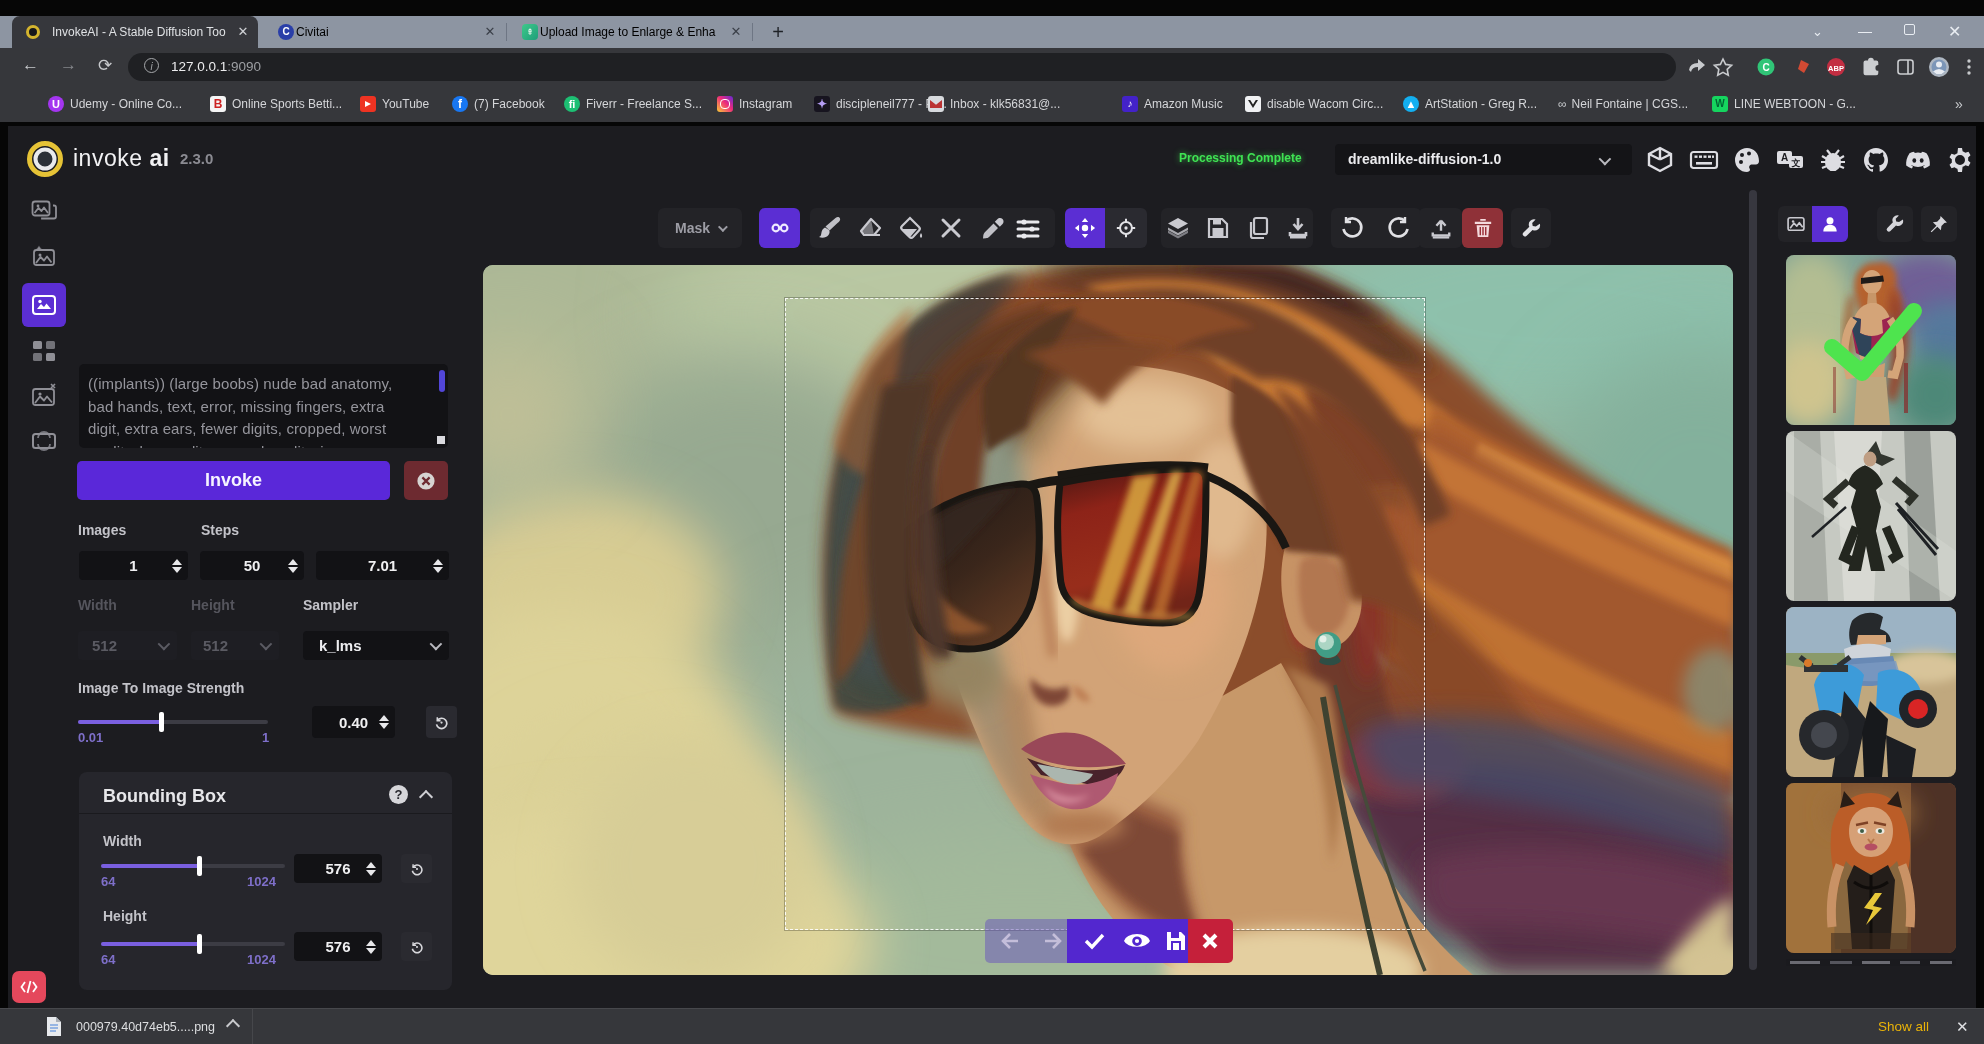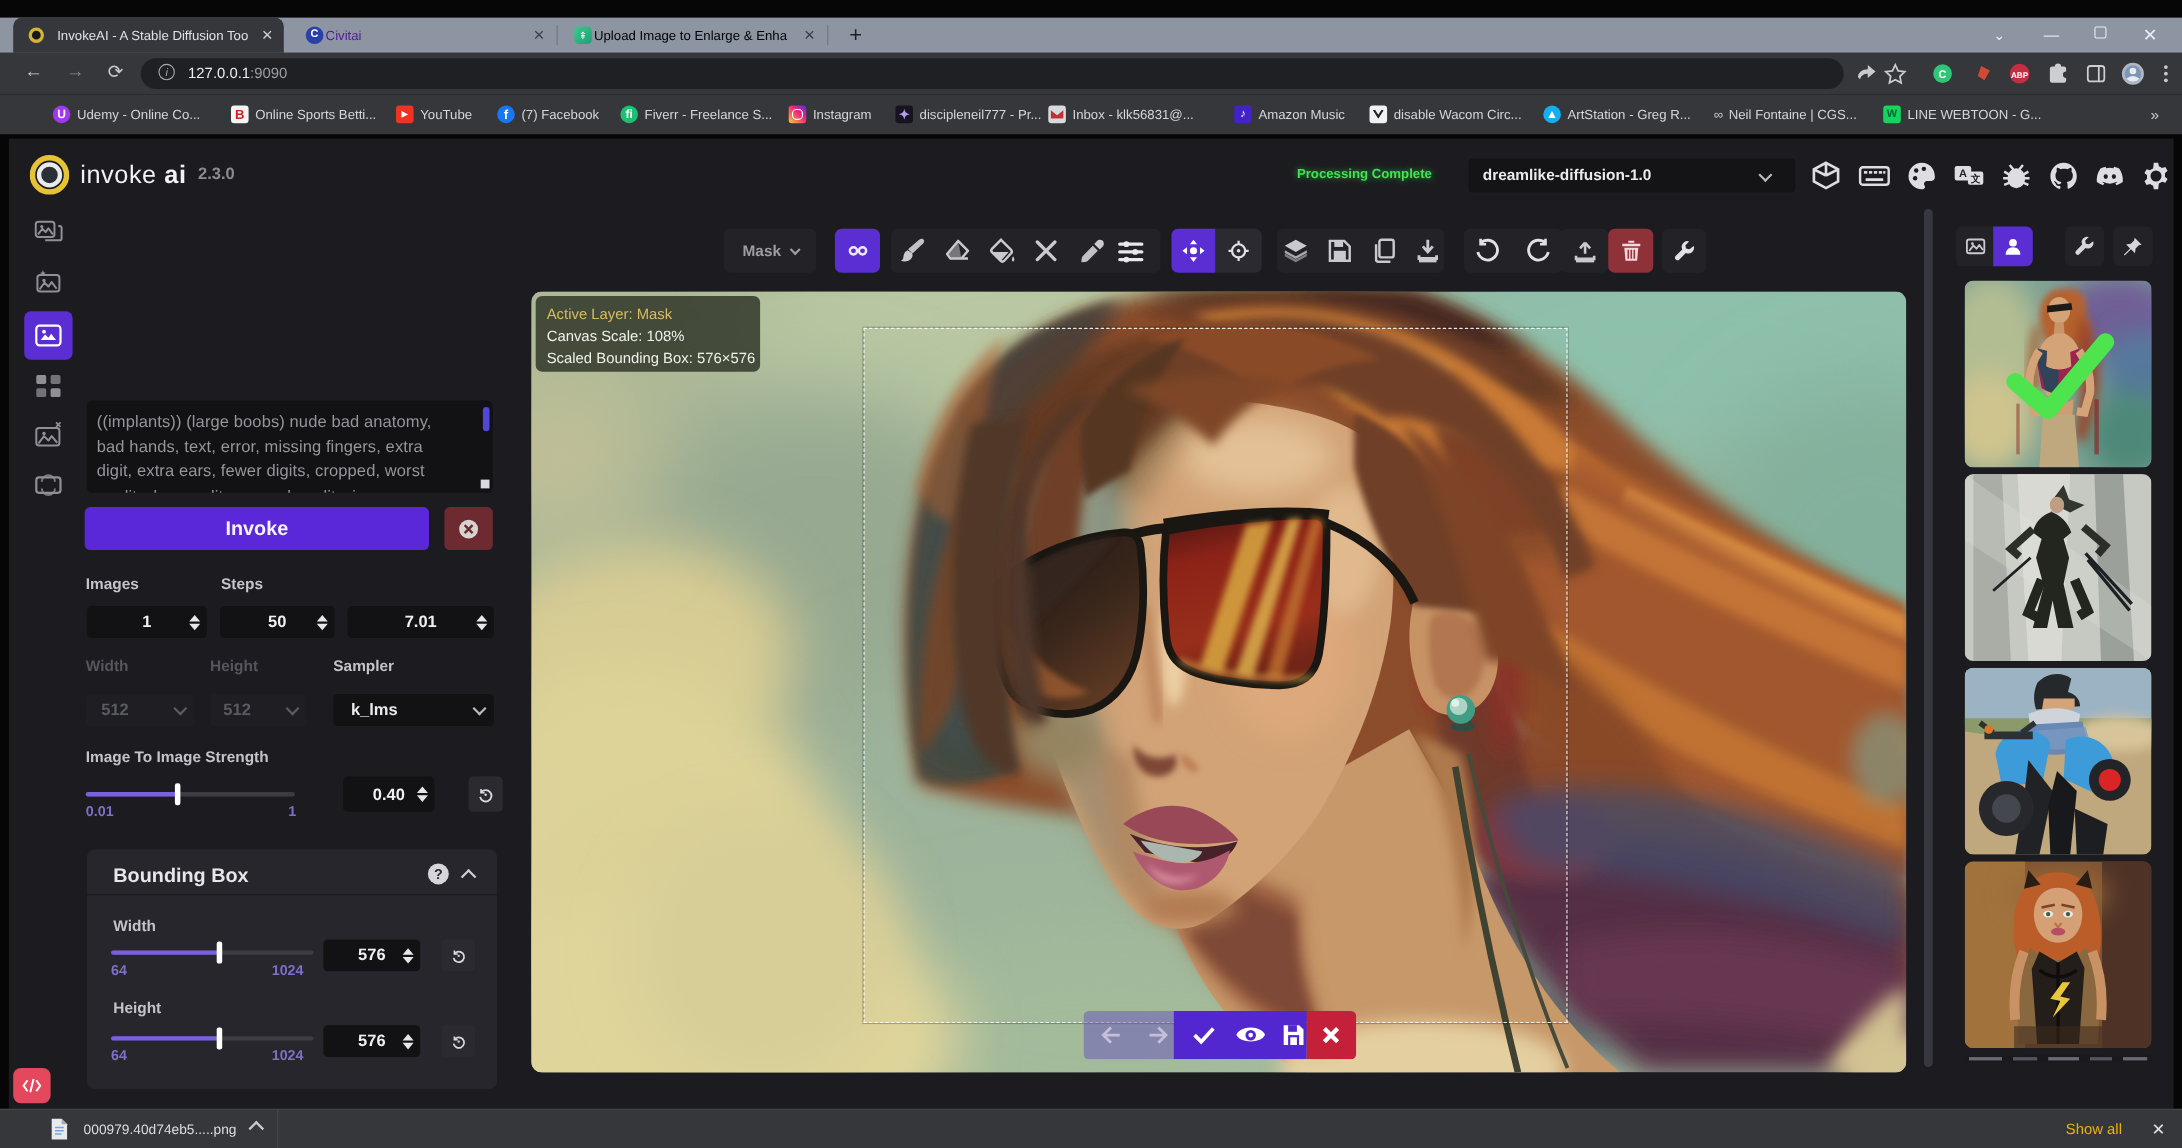--- a/index.html
+++ b/index.html
@@ -55,21 +55,21 @@
 <body>
 <div id="stage">
 
   <div id="tabstrip">
     <div class="tab-active"></div>
     <div style="position:absolute; left:26px; top:9px; width:14px; height:14px; border-radius:50%; border:3px solid #d4b42e; background:#17181b;"></div>
     <div style="position:absolute; left:278px; top:8px; width:16px; height:16px; border-radius:50%; background:#2a3fa8; color:#fff; font-size:10px; font-weight:bold; text-align:center; line-height:16px;">C</div>
     <div style="position:absolute; left:522px; top:8px; width:16px; height:16px; border-radius:4px; background:linear-gradient(135deg,#3ec98a,#1e9e7a); color:#eaf6f0; font-size:9px; text-align:center; line-height:16px;">⇞</div>
     <div class="tabtxt" style="left:52px; width:178px;">InvokeAI - A Stable Diffusion Too</div>
     <div class="tabx" style="left:236px;">✕</div>
-    <div class="tabtxt" style="left:296px; width:170px; color:#4c1d95;">Civitai</div>
+    <div class="tabtxt" style="left:296px; width:170px; color:#000000;">Civitai</div>
     <div class="tabx" style="left:483px; color:#3a3f48;">✕</div>
     <div class="tabsep" style="left:506px;"></div>
     <div class="tabtxt" style="left:540px; width:176px; color:#000000;">Upload Image to Enlarge &amp; Enha</div>
     <div class="tabx" style="left:729px; color:#3a3f48;">✕</div>
     <div class="tabsep" style="left:752px;"></div>
     <div style="position:absolute; left:766px; top:4px; width:24px; height:24px; color:#1e2126; font-size:20px; line-height:24px; text-align:center;">+</div>
 
     <div style="position:absolute; left:1812px; top:8px; color:#e9edf2; font-size:13px;">⌄</div>
     <div style="position:absolute; left:1858px; top:7px; color:#e9edf2; font-size:14px;">—</div>
     <div style="position:absolute; left:1904px; top:8px; width:11px; height:11px; border:1.5px solid #e9edf2; border-radius:2px;"></div>
@@ -121,21 +121,21 @@
     <div class="bk" style="left:210px;"><span class="fav" style="background:#f5f5f5; color:#c22; font-size:12px; font-weight:bold; text-align:center; line-height:16px;">B</span>Online Sports Betti...</div>
     <div class="bk" style="left:360px;"><span class="fav" style="background:#e32; position:relative;">
           <i style="position:absolute; left:5px; top:4.5px; width:0; height:0; border-left:6px solid #fff; border-top:3.5px solid transparent; border-bottom:3.5px solid transparent;"></i>
         </span>YouTube</div>
     <div class="bk" style="left:452px;"><span class="fav" style="background:#1877f2; border-radius:50%; color:#fff; font-size:12px; font-weight:bold; text-align:center; line-height:16px;">f</span>(7) Facebook</div>
     <div class="bk" style="left:564px;"><span class="fav" style="background:#1dbf73; border-radius:50%; color:#fff; font-size:11px; font-weight:bold; text-align:center; line-height:16px;">fi</span>Fiverr - Freelance S...</div>
     <div class="bk" style="left:717px;"><span class="fav" style="background:linear-gradient(45deg,#f9ce34,#ee2a7b 55%,#6228d7); position:relative;">
           <i style="position:absolute; inset:3px; border:1.6px solid #fff; border-radius:4px;"></i>
         </span>Instagram</div>
     <div class="bk" style="left:814px;"><span class="fav" style="background:#17141f; color:#b59df5; font-size:12px; font-weight:bold; text-align:center; line-height:16px;">✦</span>discipleneil777 - Pr...</div>
-    <div class="bk" style="left:953px;"><span class="fav" style="background:#d8dade; position:relative;">
+    <div class="bk" style="left:928px;"><span class="fav" style="background:#d8dade; position:relative;">
           <i style="position:absolute; left:2px; right:2px; top:4px; height:8px; background:#b33; clip-path:polygon(0 0,50% 60%,100% 0,100% 100%,0 100%);"></i>
         </span>Inbox - klk56831@...</div>
     <div class="bk" style="left:1122px;"><span class="fav" style="background:#4322c8; color:#fff; font-size:10px; text-align:center; line-height:16px;">♪</span>Amazon Music</div>
     <div class="bk" style="left:1245px;"><span class="fav" style="background:#f0f1f3; position:relative;">
           <i style="position:absolute; inset:4px 3px; background:#222; clip-path:polygon(0 0,50% 100%,100% 0,78% 0,50% 55%,22% 0);"></i>
         </span>disable Wacom Circ...</div>
     <div class="bk" style="left:1403px;"><span class="fav" style="background:#13aff0; border-radius:50%; color:#fff; font-size:11px; font-weight:bold; text-align:center; line-height:16px;">▲</span>ArtStation - Greg R...</div>
     <div class="bk" style="left:1558px;"><span style="color:#c7c9cc; font-size:12px; letter-spacing:-1px;">∞</span>Neil Fontaine | CGS...</div>
     <div class="bk" style="left:1712px;"><span class="fav" style="background:#15d55f; color:#063; font-size:10px; font-weight:bold; text-align:center; line-height:16px;">W</span>LINE WEBTOON - G...</div>
     <div class="bk" style="left:1955px; color:#c7c9cc; font-size:14px;">»</div>
@@ -519,25 +519,20 @@
         <path d="M 524,90 C 474,126 450,178 444,240 C 436,300 440,354 458,404 C 430,362 418,300 422,246 C 427,188 452,132 492,100 Z" fill="#523322" filter="url(#b5)"></path>
         <path d="M 448,180 C 452,260 456,330 470,392 C 458,396 448,390 442,374 C 432,316 432,245 440,190 Z" fill="#4c3225" filter="url(#b5)"></path>
         <path d="M 352,420 C 350,310 372,185 442,112 C 402,185 388,262 392,342 C 384,384 366,408 352,420 Z" fill="#6e4226" filter="url(#b5)"></path>
         <path d="M 400,120 C 380,200 378,290 392,380 C 402,420 420,440 445,440 C 430,380 425,300 430,220 C 433,180 440,145 452,115 Z" fill="#4e3020" filter="url(#b5)"></path>
         <path d="M 540,90 C 580,75 640,72 690,82 C 660,96 636,116 620,140 C 596,118 570,100 540,90 Z" fill="#7e4224" filter="url(#b5)"></path>
         <rect width="1250" height="710" fill="#8ba08c" opacity="0.05"></rect>
       </svg>
       
       <div style="position:absolute; left:302px; top:33px; width:640px; height:632px; border:1px dashed rgba(255,255,255,0.9); box-shadow:0 0 0 1px rgba(0,0,0,0.25);"></div>
       
-      <div style="position:absolute; left:4px; top:4px; width:204px; height:69px; background:rgba(45,50,38,0.82); border-radius:6px; padding:7px 0 0 10px; font-size:13.5px; line-height:20px;">
-        <div style="color:#d8bc62;">Active Layer: Mask</div>
-        <div style="color:#eef2ea;">Canvas Scale: 108%</div>
-        <div style="color:#eef2ea;">Scaled Bounding Box: 576×576</div>
-      </div>
       
       <div style="position:absolute; left:509px; top:780px; height:44px;"></div>
     </div>
 
     <div class="abs" style="left:977px; top:793px; width:248px; height:44px; border-radius:5px; overflow:hidden;">
       <div style="position:absolute; left:0; top:0; width:82px; height:44px; background:rgba(104,82,190,0.5);"></div>
       <div style="position:absolute; left:82px; top:0; width:121px; height:44px; background:#5327cf;"></div>
       <div style="position:absolute; left:203px; top:0; width:45px; height:44px; background:#c5203a;"></div>
       <svg style="position:absolute; left:0; top:0;" width="248" height="44" viewBox="0 0 248 44">
         <g stroke="#cfc8e2" stroke-width="2.6" fill="none" opacity="0.85">

